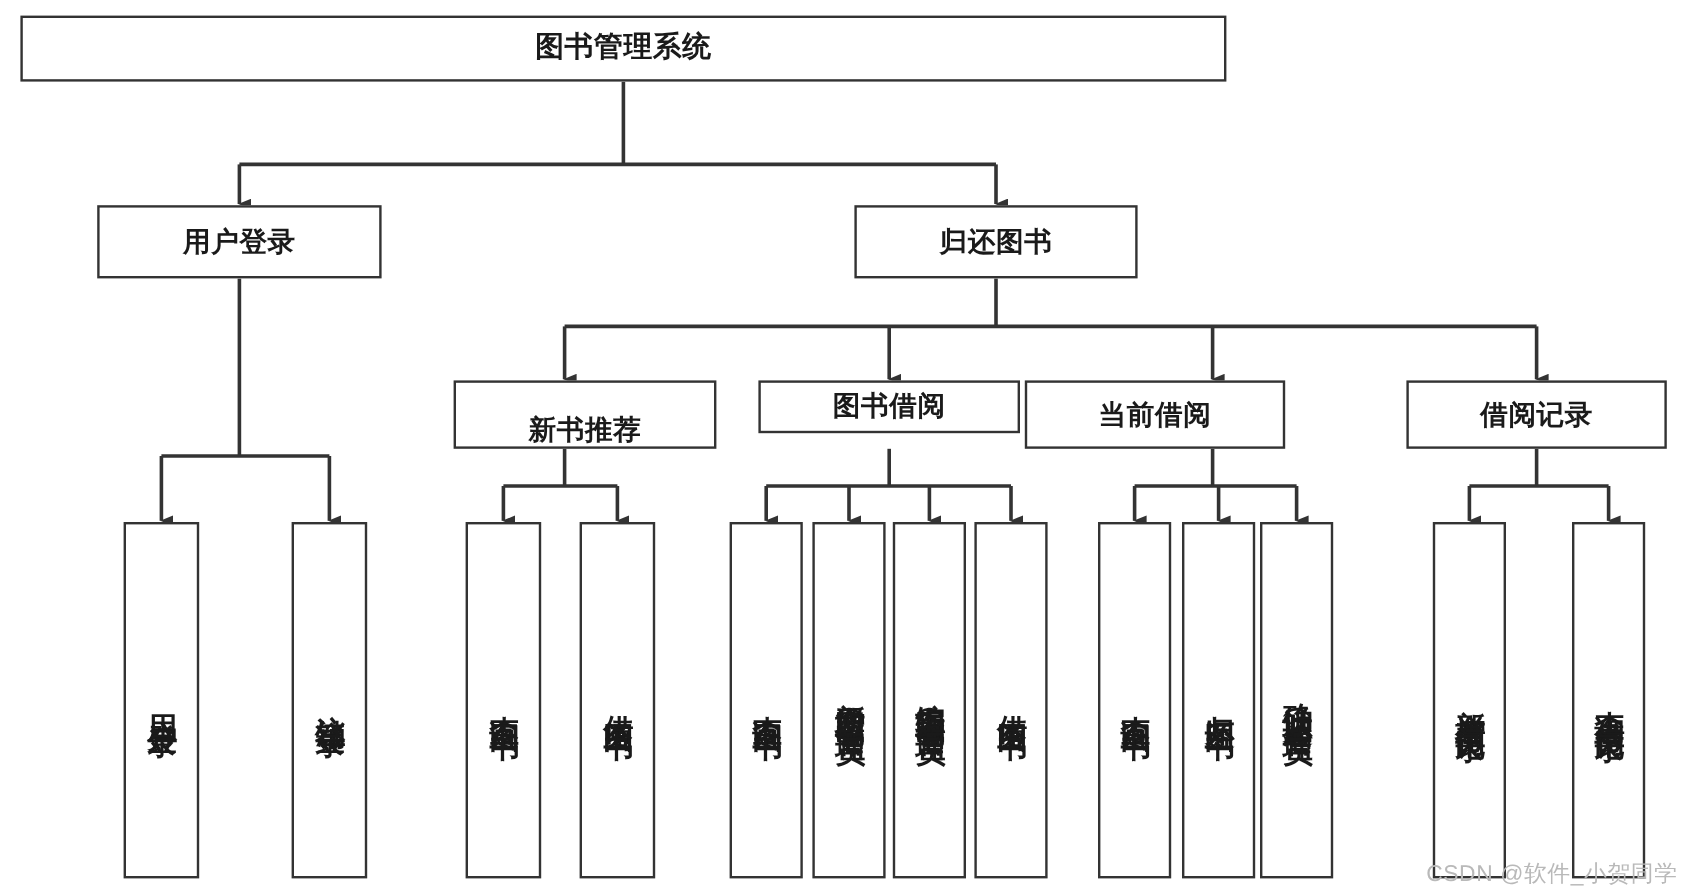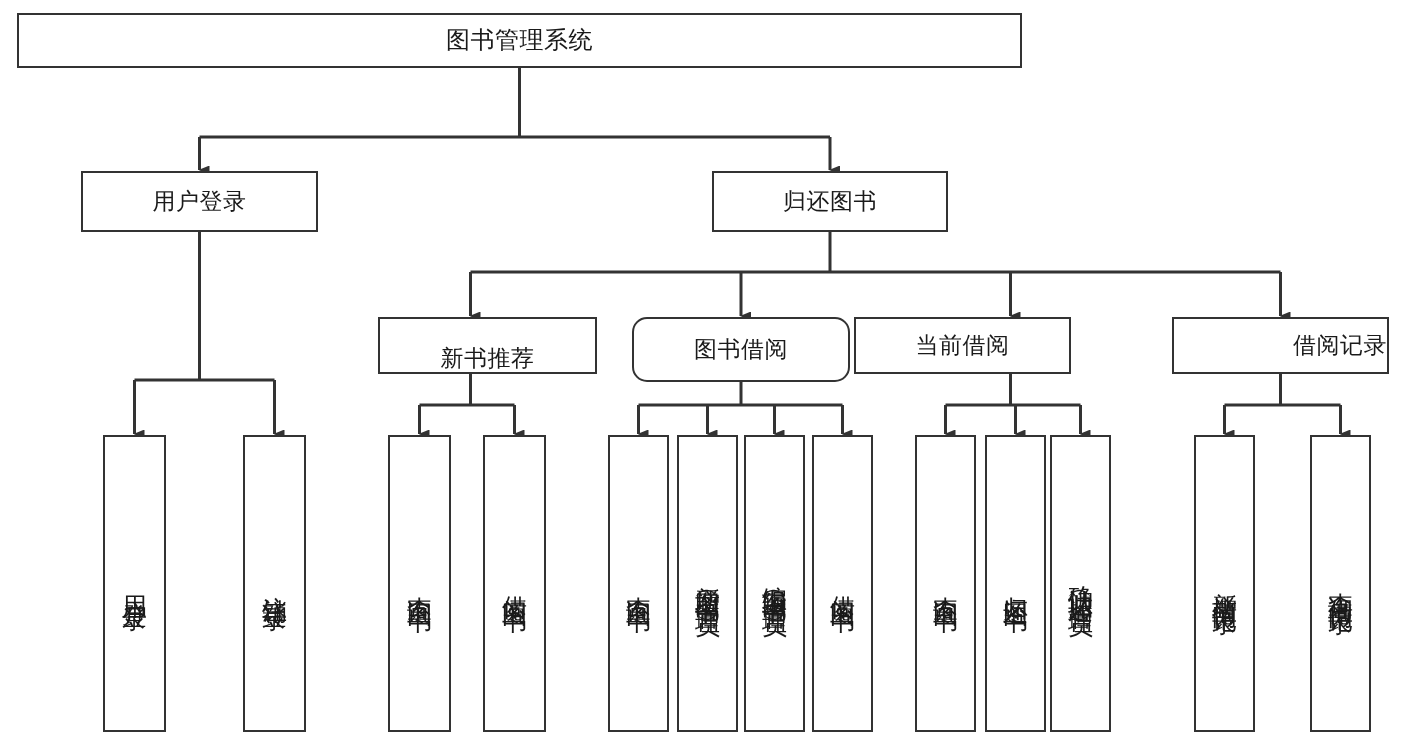--- a/index.html
+++ b/index.html
@@ -33,20 +33,21 @@
     display: flex;
     align-items: center;
     justify-content: center;
     overflow: hidden;
   }
   .node .label {
     color: #1a1a1a;
     text-align: center;
     line-height: 1.18;
     white-space: nowrap;
+    font-weight: bold;
   }
   .node.horiz .label {
     font-size: 23px;
     letter-spacing: 0.5px;
   }
   .node.root .label {
     font-size: 24px;
   }
   .node.vert {
     align-items: center;
@@ -125,27 +126,27 @@
       </div>
       <div class="node horiz" style="left: 81px; top: 171px; width: 237px; height: 61px;">
         <span class="label">用户登录</span>
       </div>
       <div class="node horiz" style="left: 712px; top: 171px; width: 236px; height: 61px;">
         <span class="label">归还图书</span>
       </div>
       <div class="node horiz" style="left: 378px; top: 317px; width: 219px; height: 57px; align-items: flex-end;">
         <span class="label">新书推荐</span>
       </div>
-      <div class="node horiz" style="left: 632px; top: 317px; width: 218px; height: 65px; border-radius: 15px;">
+      <div class="node horiz" style="left: 632px; top: 317px; width: 218px; height: 44px;">
         <span class="label">图书借阅</span>
       </div>
       <div class="node horiz" style="left: 854px; top: 317px; width: 217px; height: 57px;">
         <span class="label">当前借阅</span>
       </div>
-      <div class="node horiz" style="left: 1172px; top: 317px; width: 217px; height: 57px; justify-content: flex-end;">
+      <div class="node horiz" style="left: 1172px; top: 317px; width: 217px; height: 57px;">
         <span class="label">借阅记录</span>
       </div>
       <div class="node vert" style="left: 103px; top: 435px; width: 63px; height: 297px;">
         <span class="label">用户登录</span>
       </div>
       <div class="node vert" style="left: 243px; top: 435px; width: 63px; height: 297px;">
         <span class="label">注销登录</span>
       </div>
       <div class="node vert" style="left: 388px; top: 435px; width: 63px; height: 297px;">
         <span class="label">查询图书</span>
@@ -175,13 +176,14 @@
         <span class="label">确认归还（管理员）</span>
       </div>
       <div class="node vert" style="left: 1194px; top: 435px; width: 61px; height: 297px;">
         <span class="label">新增借阅记录</span>
       </div>
       <div class="node vert" style="left: 1310px; top: 435px; width: 61px; height: 297px;">
         <span class="label">查询借阅记录</span>
       </div>
     </div>
 
+  <div id="watermark">CSDN @软件_小贺同学</div>
 </div>
 
 </body></html>

